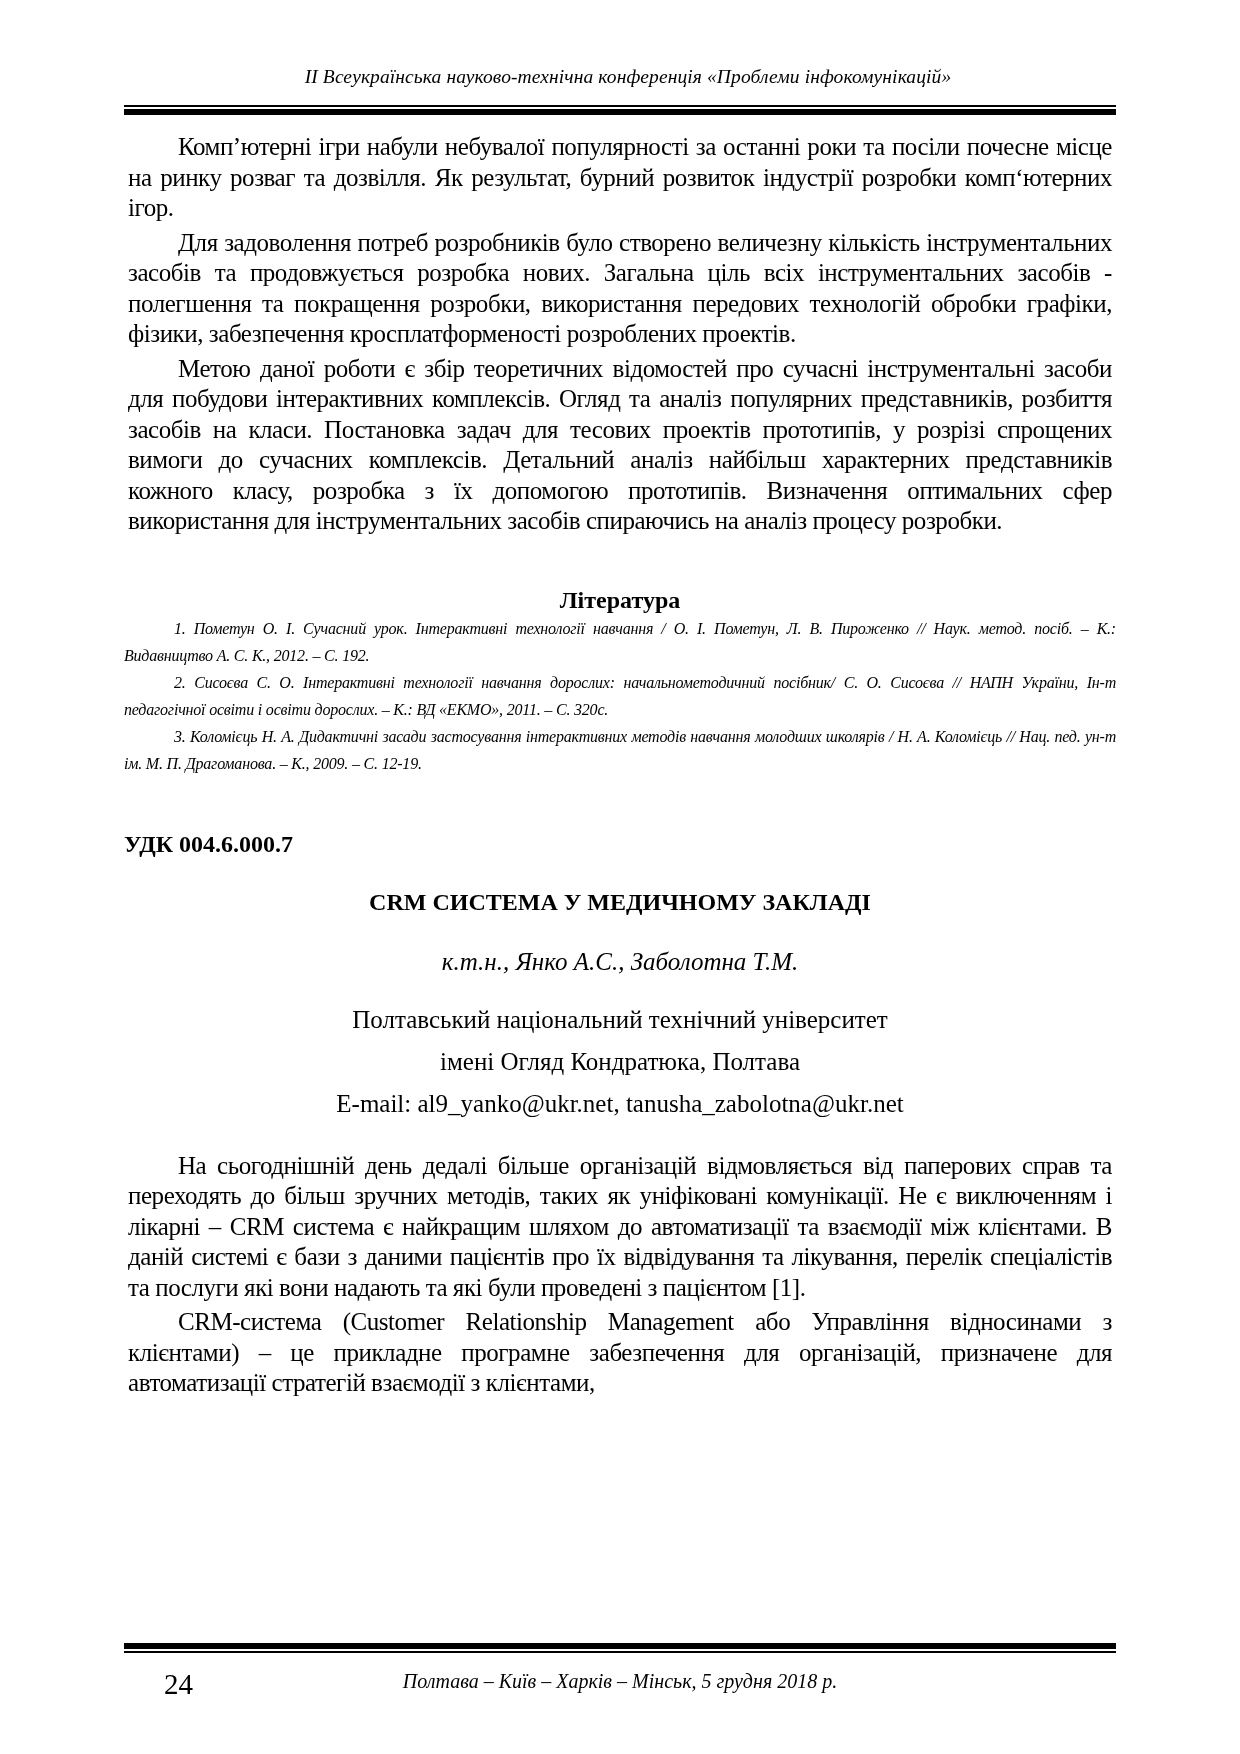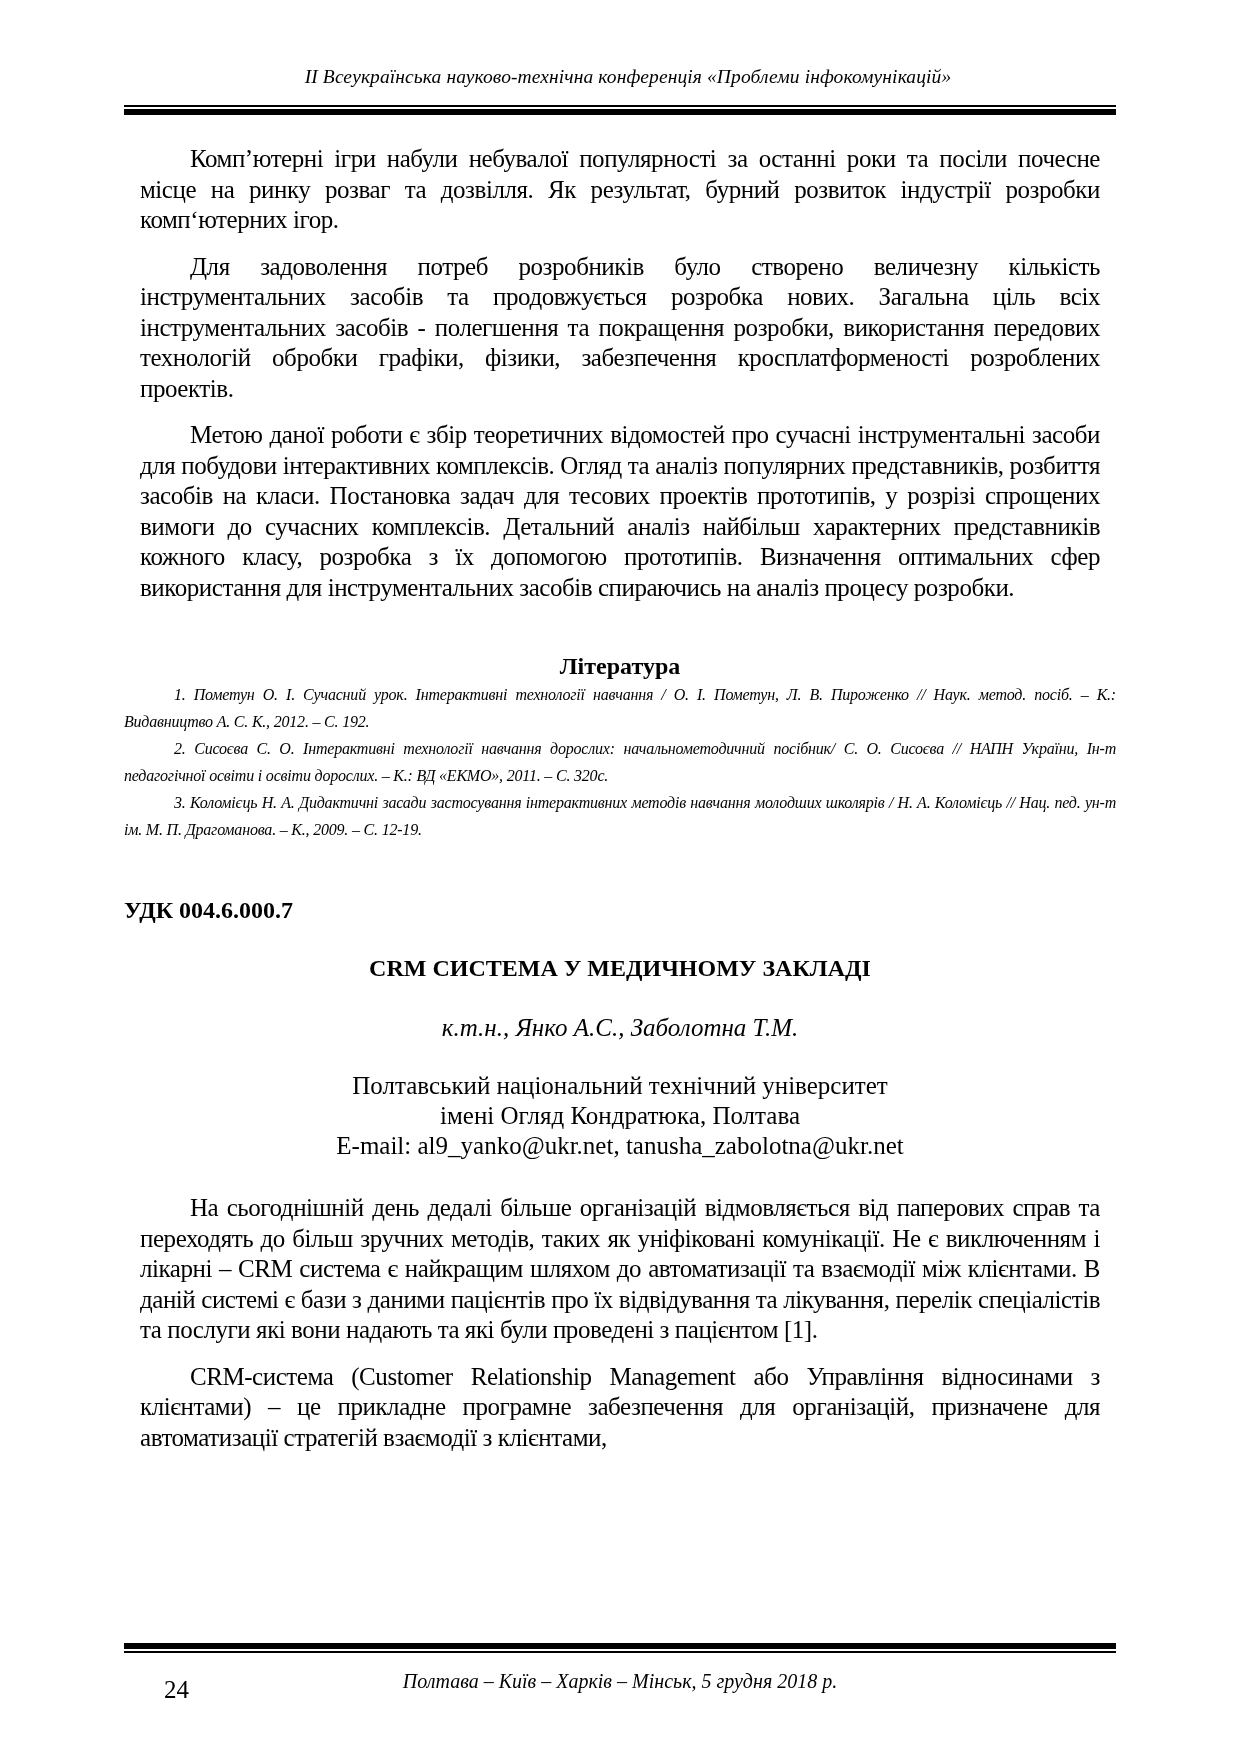--- a/index.html
+++ b/index.html
@@ -19,21 +19,21 @@
 
     .rule-bottom { position: absolute; left: 124px; top: 1643px; width: 992px; }
     .rule-bottom .thick { height: 6px; background: #000; }
     .rule-bottom .gap { height: 2px; }
     .rule-bottom .thin { height: 2px; background: #000; }
 
     .content { position: absolute; left: 124px; top: 128px; width: 992px; }
 
     .para {
       font-size: 25px; line-height: 30.5px; text-align: justify;
-      text-indent: 50px; margin: 16px; letter-spacing: -0.45px;
+      text-indent: 50px; margin: 4px; letter-spacing: -0.45px;
     }
     .refs-title {
       font-weight: bold; font-size: 24px; text-align: center;
       margin: 48px 0 0 0; line-height: 30px;
     }
     .ref {
       font-style: italic; font-size: 16px; line-height: 27px;
       text-align: justify; text-indent: 50px; margin: 0; letter-spacing: -0.2px;
     }
     .udk {
@@ -41,27 +41,27 @@
     }
     .article-title {
       font-weight: bold; font-size: 24px; text-align: center; margin: 28px 0 0 0; line-height: 30px;
     }
     .authors {
       font-size: 25px; text-align: center; margin: 30px 0 0 0; line-height: 30px; font-style: italic;
     }
     .affil {
       font-size: 25px; text-align: center; margin: 28px 0 0 0; line-height: 30px;
     }
-    .affil div { line-height: 30px; }
+    .affil div { line-height: 30px; margin-top: 12px; }
     .para-block2 { margin-top: 32px; }
 
     .footer {
       position: absolute; left: 124px; top: 1668px; width: 992px; height: 30px;
     }
-    .page-num { position: absolute; left: 40px; top: 8px; font-size: 25px; }
+    .page-num { position: absolute; left: 40px; top: 0; font-size: 29px; }
     .footer-text {
       position: absolute; left: 0; width: 992px; top: 2px; text-align: center;
       font-style: italic; font-size: 20px;
     }
   </style>
 </head>
 <body>
 
 <div class="running-head">II Всеукраїнська науково-технічна конференція «Проблеми інфокомунікацій»</div>
 <div class="rule-top">

